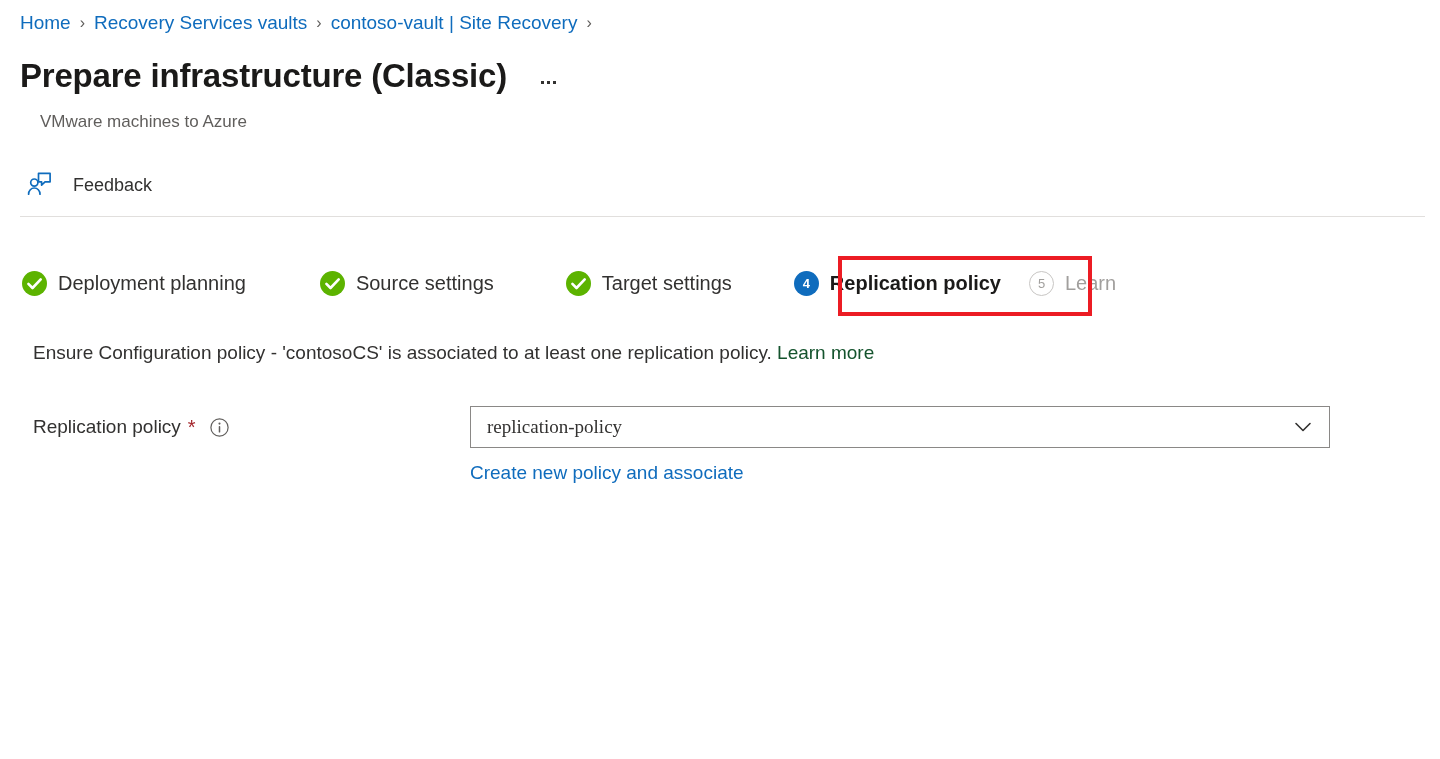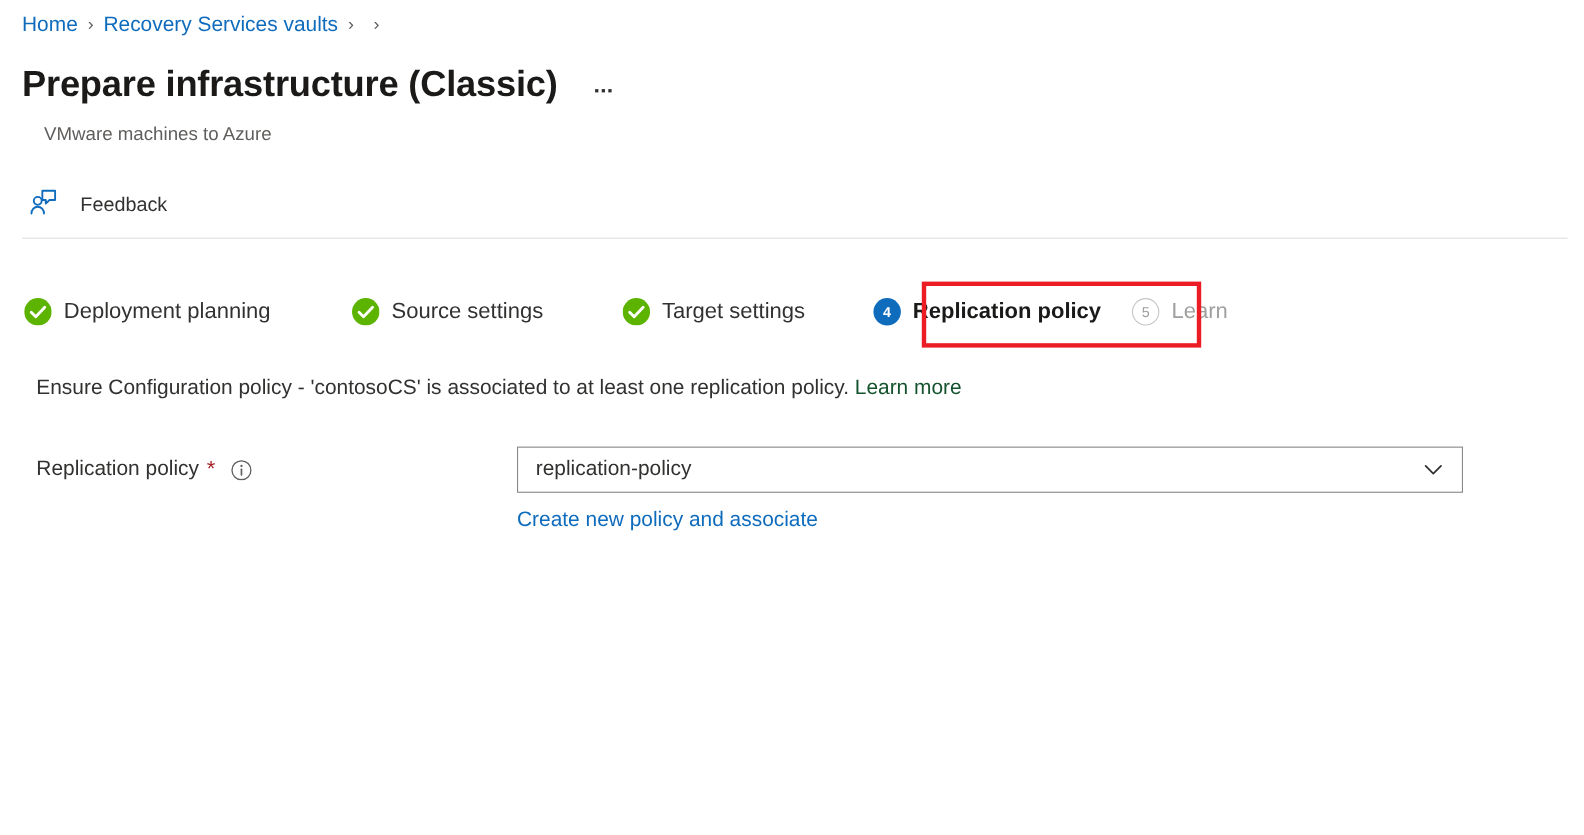--- a/index.html
+++ b/index.html
@@ -122,21 +122,21 @@
   }
   .req-star { color: #a4262c; margin-left: 7px; font-size: 20px; line-height: 1; }
   .info-ico { margin-left: 14px; width: 19px; height: 19px; display: block; cursor: pointer; }
 
   .field-control { display: flex; flex-direction: column; }
   .select-box {
     position: relative;
     width: 860px; height: 42px;
     border: 1px solid #8a8886; background: #ffffff;
     display: flex; align-items: center;
-    padding: 0 16px; cursor: pointer;
+    padding: 0 16px; cursor: pointer; font-family: Liberation Serif, serif;
   }
   .select-value { font-size: 19px; color: #323130; }
   .chev {
     position: absolute; right: 16px; top: 50%;
     transform: translateY(-50%);
     width: 20px; height: 20px; display: block;
   }
   .assoc-link {
     margin-top: 14px; font-size: 19px; color: #0f6cbd;
     cursor: pointer; align-self: flex-start;
@@ -145,20 +145,21 @@
 </head>
 <body>
 
 <div class="page">
 
   <div class="breadcrumb">
     <span class="crumb">Home</span>
     <span class="crumb-sep">›</span>
     <span class="crumb">Recovery Services vaults</span>
     <span class="crumb-sep">›</span>
+    <span class="crumb">contoso-vault | Site Recovery</span>
     <span class="crumb-sep">›</span>
   </div>
 
   <div class="title-row">
     <span class="page-title">Prepare infrastructure (Classic)</span>
     <span class="ellipsis-btn">
       <i></i>
         <i></i>
         <i></i>
     </span>

